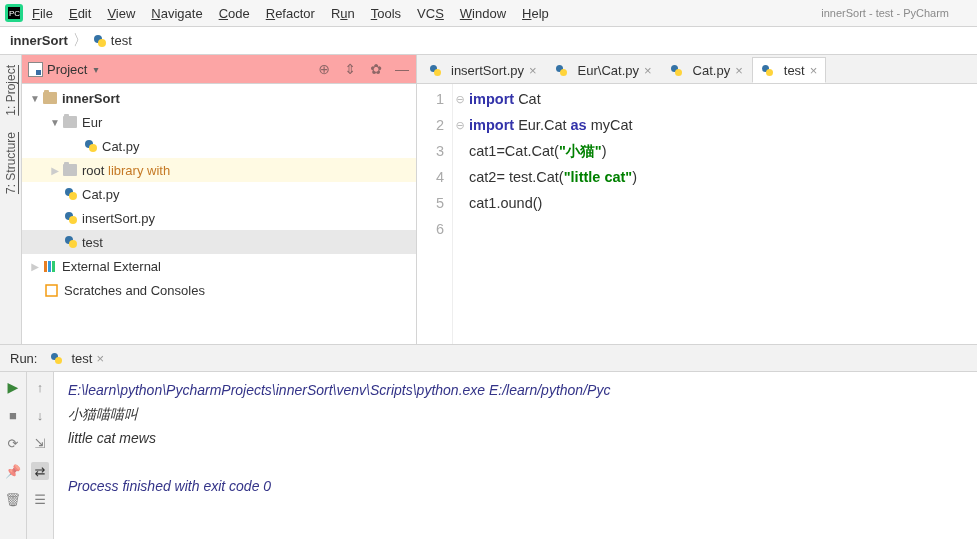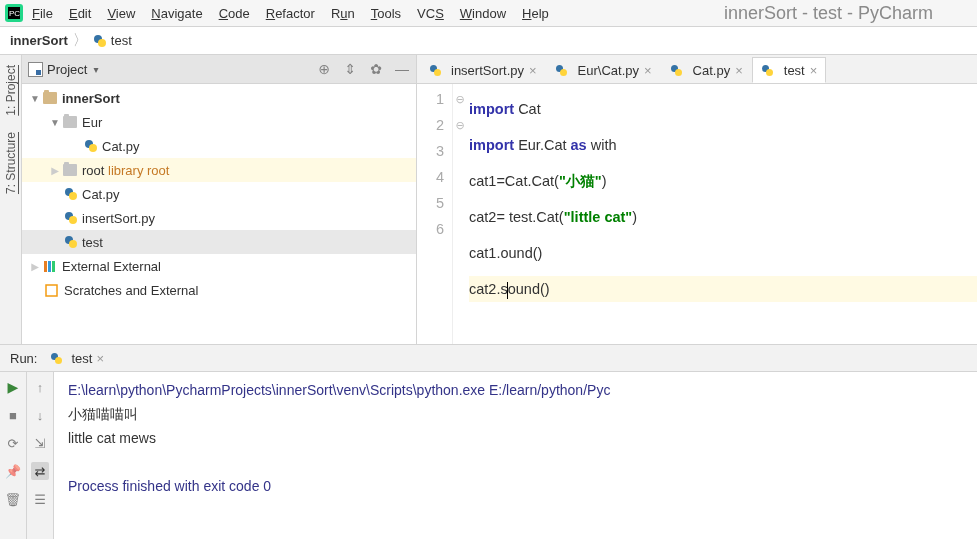--- a/index.html
+++ b/index.html
@@ -1,29 +1,29 @@
 <!DOCTYPE html>
 <html><head>
 <meta charset="utf-8">
 <style>
 * { margin:0; padding:0; box-sizing:border-box; font-family:"Segoe UI",Arial,sans-serif; }
 body { width:977px; height:539px; background:#fff; overflow:hidden; font-size:13px; color:#333; }
 .menubar { height:27px; display:flex; align-items:center; padding:0 4px; background:#f6f6f6; border-bottom:1px solid #d4d4d4; }
 .logo { width:20px; height:20px; display:flex; align-items:center; justify-content:center; }
 .menu-item { padding:2px 8px; cursor:default; }
 .menu-item u { text-decoration:underline; }
-.window-title { margin-left:auto; margin-right:40px; color:#8a8a8a; font-size:18px; }
+.window-title { margin-left:auto; margin-right:24px; color:#8a8a8a; font-size:11px; }
 .breadcrumb { height:28px; display:flex; align-items:center; padding:0 10px; border-bottom:1px solid #d4d4d4; background:#fff; }
 .breadcrumb-item { font-weight:bold; }
 .breadcrumb-sep { color:#aaa; margin:0 5px; font-size:15px; }
 .main { display:flex; height:290px; border-bottom:1px solid #d4d4d4; }
 .vtab { width:22px; background:#f2f2f2; border-right:1px solid #d4d4d4; display:flex; flex-direction:column; align-items:center; padding-top:4px; }
 .vtab-item { writing-mode:vertical-rl; transform:rotate(180deg); padding:6px 2px; font-size:12px; color:#555; margin-bottom:4px; text-decoration:underline; }
 .project-pane { width:395px; border-right:1px solid #d4d4d4; display:flex; flex-direction:column; overflow:hidden; }
-.pane-header { height:29px; background:#e5e5e5; border-bottom:1px solid #d4d4d4; display:flex; align-items:center; padding:0 6px; }
+.pane-header { height:29px; background:#fca5a5; border-bottom:1px solid #d4d4d4; display:flex; align-items:center; padding:0 6px; }
 .pane-title { font-weight:normal; margin-left:4px; }
 .dropdown-arrow { margin-left:6px; color:#666; font-size:10px; }
 .pane-icons { margin-left:auto; display:flex; gap:10px; align-items:center; }
 .pane-icon { width:16px; height:16px; opacity:.55; display:flex; align-items:center; justify-content:center; font-size:14px; }
 .tree { flex:1; overflow:hidden; padding-top:2px; }
 .tree-row { height:24px; display:flex; align-items:center; white-space:nowrap; }
 .tree-arrow { width:14px; text-align:center; color:#888; font-size:10px; }
 .tree-icon { width:16px; height:16px; margin-right:4px; display:inline-flex; align-items:center; justify-content:center; }
 .tree-path { color:#999; margin-left:4px; }
 .lib-root { color:#c57925; }
@@ -34,37 +34,37 @@
 .tabs { height:29px; background:#f2f2f2; border-bottom:1px solid #d4d4d4; display:flex; align-items:end; padding-left:2px; }
 .tab { height:26px; display:flex; align-items:center; padding:0 8px; border:1px solid transparent; gap:5px; font-size:13px; }
 .tab.active { background:#fff; border:1px solid #d4d4d4; border-bottom:1px solid #fff; }
 .tab-close { color:#999; font-size:13px; }
 .editor { flex:1; display:flex; font-family:Consolas,monospace; font-size:14.5px; line-height:26px; }
 .gutter { width:36px; text-align:right; color:#aaa; padding-right:8px; background:#fff; border-right:1px solid #eee; padding-top:2px; }
 .gutter div { height:26px; }
 .fold { width:14px; color:#bbb; font-size:11px; padding-top:2px; }
 .fold div { height:26px; text-align:center; }
 .code { flex:1; padding-top:2px; padding-left:2px; }
-.code-line { height:26px; white-space:pre;margin-top:10px; }
+.code-line { height:26px; white-space:pre; }
 .code-line.hl { background:#fffae3; }
 .kw { color:#3333aa; font-weight:bold; }
 .kw2 { color:#3333aa; font-weight:bold; }
 .str { color:#008000; font-weight:bold; }
 .cursor { border-left:1px solid #000; display:inline-block; height:17px; vertical-align:middle; margin-left:-1px; }
 .run-panel { height:194px; display:flex; flex-direction:column; }
 .run-header { height:27px; background:#f2f2f2; border-bottom:1px solid #d4d4d4; display:flex; align-items:center; padding:0 10px; }
 .run-title { margin-right:8px; }
 .run-tab { display:flex; align-items:center; gap:4px; padding:2px 4px; }
 .run-body { flex:1; display:flex; }
 .run-toolbar { width:27px; background:#f2f2f2; border-right:1px solid #d4d4d4; display:flex; flex-direction:column; align-items:center; padding-top:6px; gap:10px; }
 .run-toolbar2 { width:27px; background:#f2f2f2; border-right:1px solid #d4d4d4; display:flex; flex-direction:column; align-items:center; padding-top:6px; gap:10px; }
 .tb-btn { width:18px; height:18px; display:flex; align-items:center; justify-content:center; opacity:.6; font-size:13px; }
 .tb-btn.active { background:#d4d4d4; opacity:1; border-radius:2px; padding:2px; }
 .play { color:#3a873a; opacity:1; font-size:14px; }
-.console { flex:1; font-family:Consolas,monospace; font-size:14px; line-height:24px; padding:6px 0 0 14px; white-space:pre; overflow:hidden; }
+.console { flex:1; font-family:Consolas,monospace; font-size:14px; line-height:24px; padding:6px 0 0 14px; white-space:pre; overflow:hidden;font-style:italic; }
 .path { color:#333388; }
 .folder-icon { width:14px; height:12px; background:#d5b886; border-radius:1px; display:inline-block; position:relative; }
 .folder-icon.grey { background:#c5c5c5; }
 .folder-icon:before { content:""; position:absolute; top:-2px; left:1px; width:5px; height:2px; background:inherit; border-radius:1px 1px 0 0; }
 .py-icon { width:14px; height:14px; display:inline-flex; align-items:center; justify-content:center; }
 .proj-icon { width:15px; height:15px; display:inline-block; position:relative; }
 .proj-icon:before { content:""; position:absolute; inset:0; border:1px solid #888; background:#fff; }
 .proj-icon:after { content:""; position:absolute; right:2px; bottom:2px; width:5px; height:5px; background:#3a6ea5; }
 </style>
 </head>
@@ -146,21 +146,21 @@
             </svg>
           </span>
         <span>Cat.py</span>
       </div>
       <div class="tree-row highlighted" style="padding-left:26px">
         <span class="tree-arrow" style="color:#ccc">▶</span>
         <span class="tree-icon">
             <span class="folder-icon grey"></span>
           </span>
         <span>root</span>
-        <span class="lib-root">&nbsp;<span>library root</span></span>
+        <span class="lib-root">&nbsp;<span>library with</span></span>
       </div>
       <div class="tree-row" style="padding-left:42px">
         <span class="tree-icon py-icon">
             <svg width="14" height="14">
               <circle cx="5" cy="5" r="4" fill="#3573a6"></circle>
               <circle cx="9" cy="9" r="4" fill="#ffd43b"></circle>
             </svg>
           </span>
         <span>Cat.py</span>
       </div>
@@ -192,21 +192,21 @@
             </svg>
           </span>
         <span>External External</span>
       </div>
       <div class="tree-row" style="padding-left:22px">
         <span class="tree-icon">
             <svg width="14" height="14">
               <rect x="1" y="2" width="11" height="11" fill="none" stroke="#f39c12" stroke-width="1.5"></rect>
             </svg>
           </span>
-        <span>Scratches and External</span>
+        <span>Scratches and Consoles</span>
       </div>
     </div>
   </div>
 
   <div class="editor-pane">
     <div class="tabs">
       <div class="tab">
         <span class="tree-icon py-icon">
             <svg width="13" height="13">
               <circle cx="4.5" cy="4.5" r="3.5" fill="#3573a6"></circle>
@@ -259,25 +259,24 @@
       <div class="fold">
         <div>⊖</div>
           <div>⊖</div>
           <div></div>
           <div></div>
           <div></div>
           <div></div>
       </div>
       <div class="code">
         <div class="code-line"><span class="kw">import</span><span> Cat</span></div>
-        <div class="code-line"><span class="kw">import</span><span> Eur.Cat </span><span class="kw2">as</span><span> with</span></div>
+        <div class="code-line"><span class="kw">import</span><span> Eur.Cat </span><span class="kw2">as</span><span> myCat</span></div>
         <div class="code-line"><span>cat1=Cat.Cat(</span><span class="str">"小猫"</span><span>)</span></div>
         <div class="code-line"><span>cat2= test.Cat(</span><span class="str">"little cat"</span><span>)</span></div>
         <div class="code-line"><span>cat1.ound()</span></div>
-        <div class="code-line hl"><span>cat2.s</span><span class="cursor"></span><span>ound()</span></div>
       </div>
     </div>
   </div>
 </div>
 
 <div class="run-panel">
   <div class="run-header">
     <span class="run-title">Run:</span>
     <span class="run-tab">
       <span class="tree-icon py-icon">

